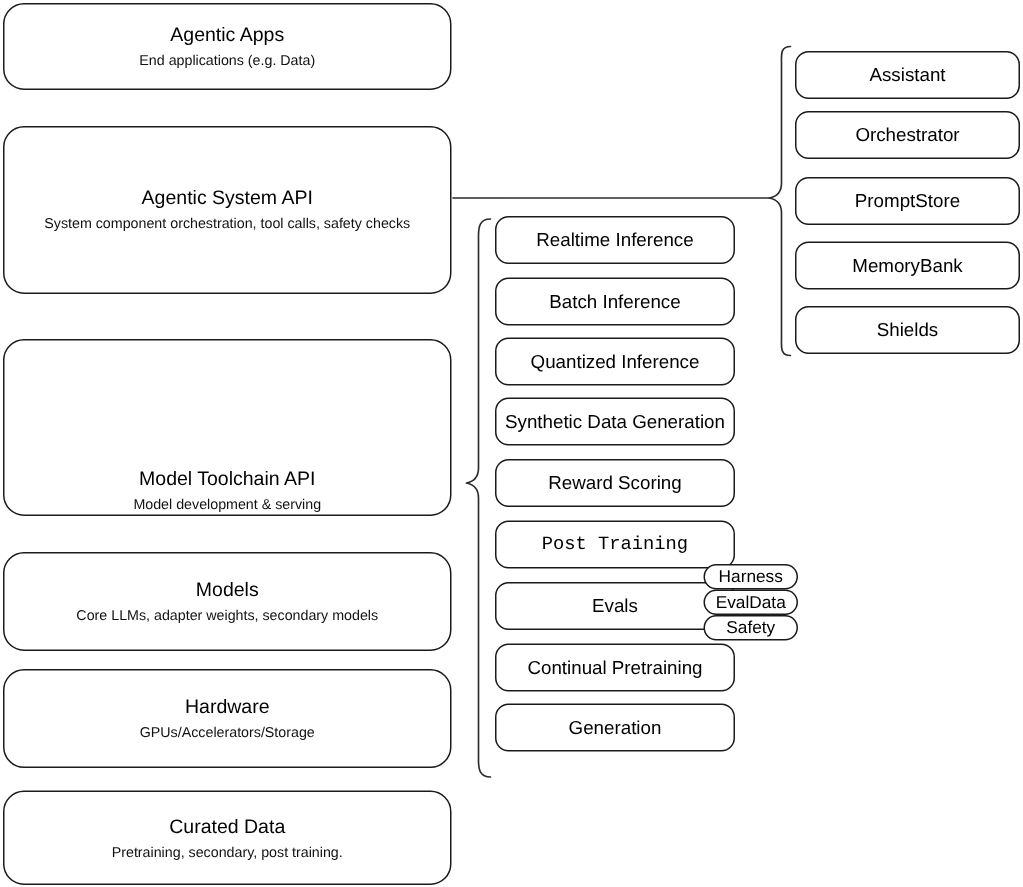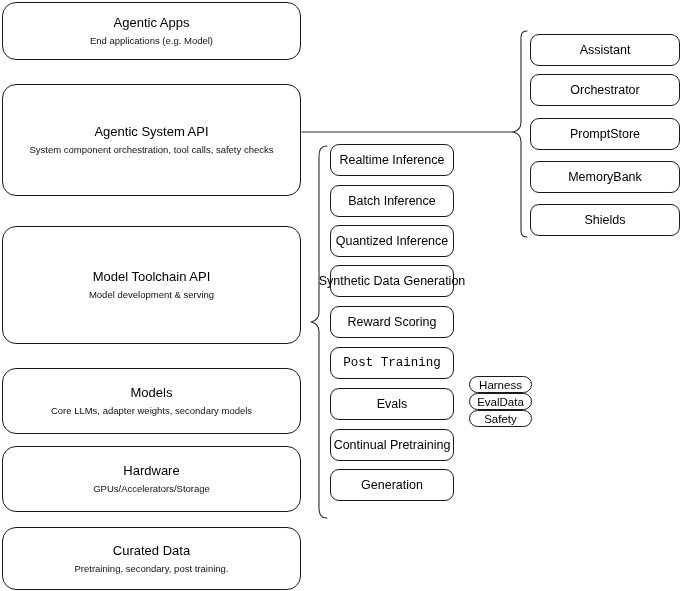--- a/index.html
+++ b/index.html
@@ -55,21 +55,21 @@
   
   .chip {
     height: 32px;
     border-radius: 9px;
     justify-content: center;
   }
   .chip .title {
     font-size: 12.5px;
     line-height: 15px;
   }
-  .mid-chip { left: 330px; width: 124px; }
+  .mid-chip { left: 330px; width: 160px; }
   .right-chip { left: 530px; width: 150px; }
 
   
   .badge {
     position: absolute;
     box-sizing: border-box;
     border: 1px solid #1a1a1a;
     border-radius: 999px;
     background: #ffffff;
     display: flex;
@@ -120,29 +120,29 @@
              C 320 146 319 151 319 157
              L 319 312
              C 319 318 316 321 311 322
              C 316 323 319 326 319 332
              L 319 507
              C 319 513 320 518 327 518"></path>
   </svg>
 
   <div class="box layer" style="top:2px; height:58px;">
     <div class="title">Agentic Apps</div>
-    <div class="sub">End applications (e.g. Model)</div>
+    <div class="sub">End applications (e.g. Data)</div>
   </div>
 
   <div class="box layer" style="top:84px; height:112px;">
     <div class="title">Agentic System API</div>
     <div class="sub">System component orchestration, tool calls, safety checks</div>
   </div>
 
-  <div class="box layer" style="top:226px; height:118px;">
+  <div class="box layer" style="top:226px; height:118px;justify-content:flex-end;">
     <div class="title">Model Toolchain API</div>
     <div class="sub">Model development &amp; serving</div>
   </div>
 
   <div class="box layer" style="top:368px; height:66px;">
     <div class="title">Models</div>
     <div class="sub">Core LLMs, adapter weights, secondary models</div>
   </div>
 
   <div class="box layer" style="top:446px; height:66px;text-align:right;">

